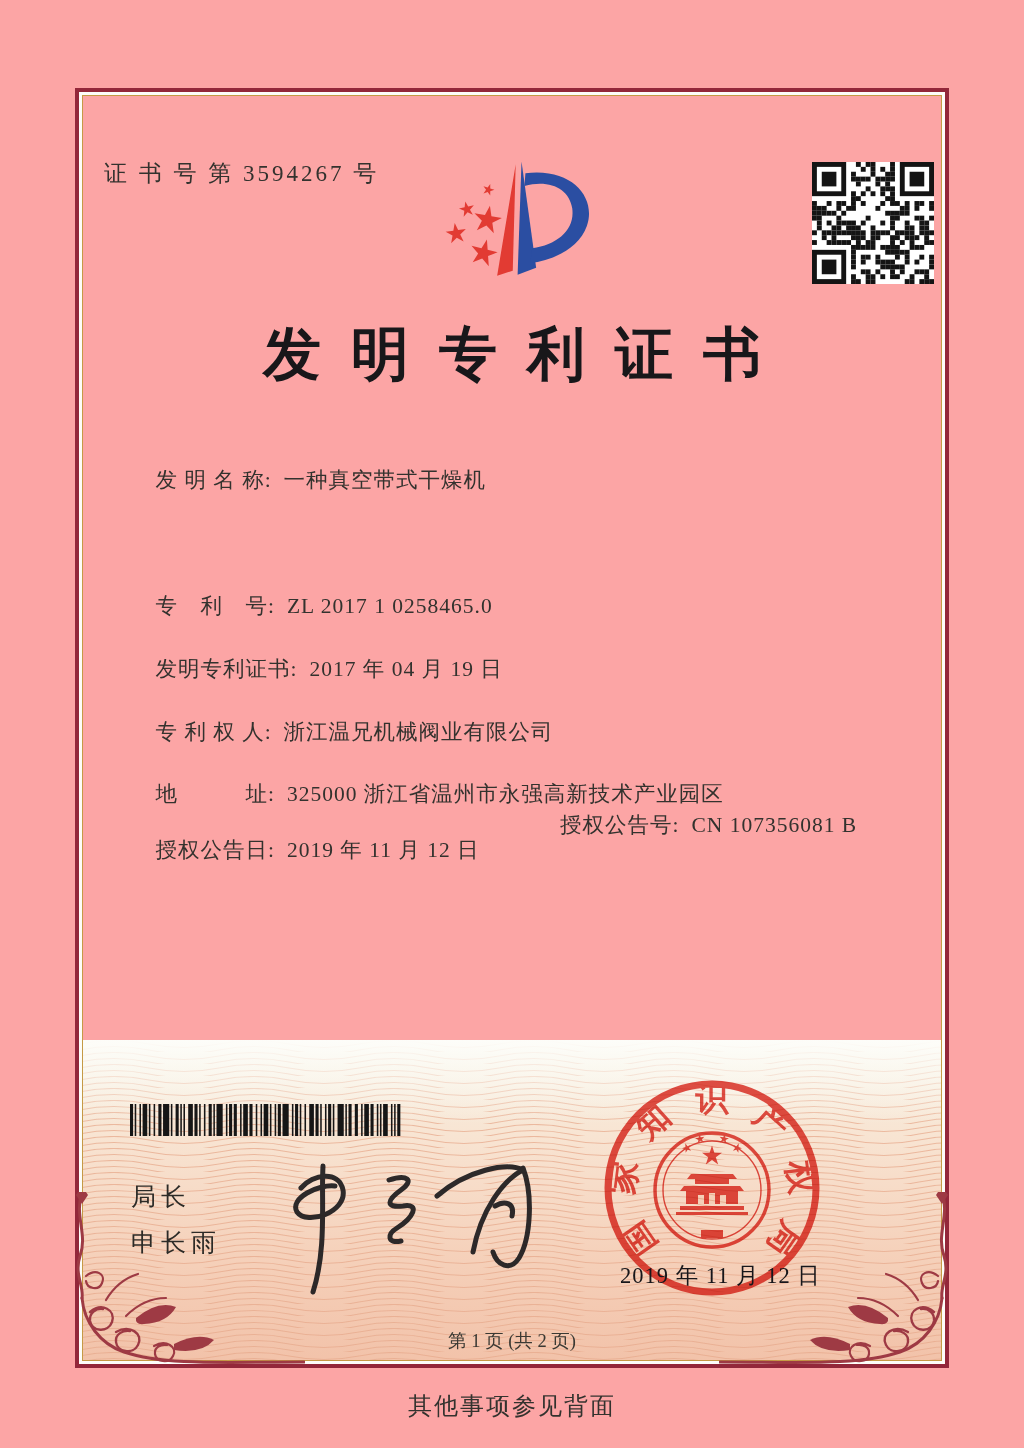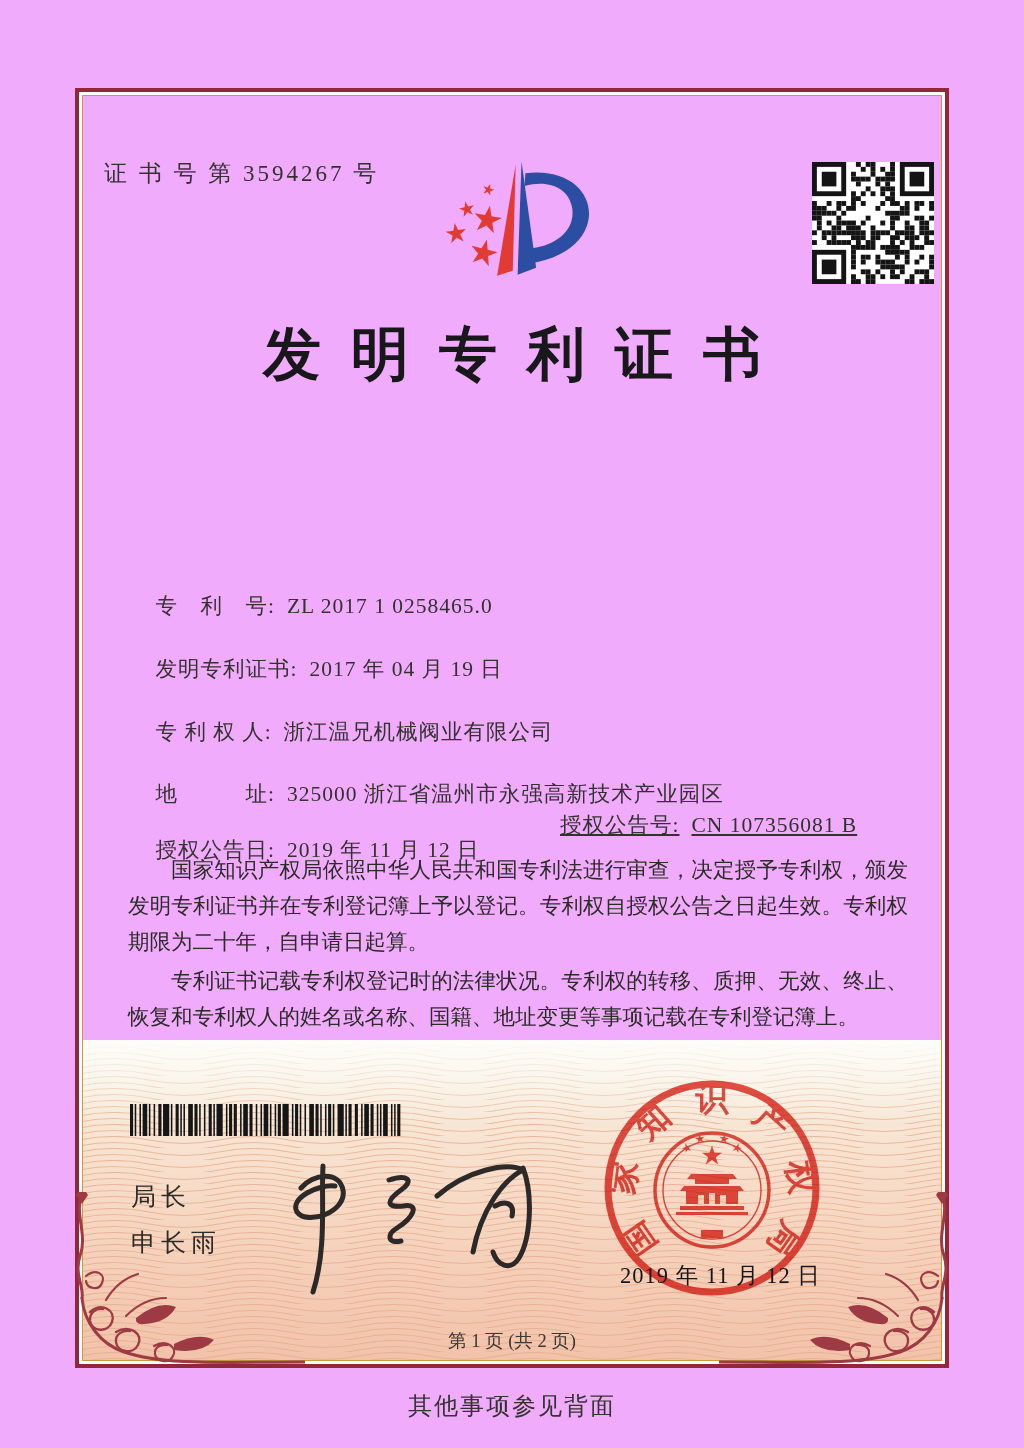--- a/index.html
+++ b/index.html
@@ -1,17 +1,17 @@
 <!DOCTYPE html>
 <html><head>
 <meta charset="utf-8">
 <style>
   html,body{margin:0;padding:0;background:#ffffff;}
   .page{
-    position:relative;width:1024px;height:1448px;background:#f0abfc;
+    position:relative;width:1024px;height:1448px;background:#fca5a5;
     overflow:hidden;font-family:"Liberation Serif","DejaVu Serif",serif;color:#2e2d29;
   }
   .frame{
     position:absolute;left:75px;top:88px;width:866px;height:1272px;
     border:4px solid #93273a;
     box-shadow: inset 0 0 0 3px #fdfdf9, inset 0 0 0 4px #c59a45;
     z-index:3;pointer-events:none;
   }
   .pink-zone{
     position:absolute;left:79px;top:1040px;width:866px;height:324px;z-index:1;
@@ -24,21 +24,21 @@
   }
   .cert-no{position:absolute;left:104px;top:158px;font-size:23px;letter-spacing:3px;color:#33322e;z-index:4;white-space:pre;}
   .logo{position:absolute;left:425px;top:146px;z-index:4;}
   .qr{position:absolute;left:812px;top:162px;z-index:4;}
   .title{
     position:absolute;left:0;right:0;top:316px;text-align:center;z-index:4;
     font-size:58px;font-weight:bold;letter-spacing:30px;padding-left:30px;color:#18171a;
   }
   .field-row{position:absolute;left:130px;font-size:21.5px;color:#33322e;z-index:4;white-space:pre;letter-spacing:1px;}
   .field-row .val{margin-left:12px;}
-  .row-2col .second{position:absolute;left:430px;top:0;white-space:pre;text-decoration:underline;}
+  .row-2col .second{position:absolute;left:430px;top:0;white-space:pre;}
   .paras{position:absolute;left:128px;top:852px;width:780px;z-index:4;
     font-size:21.5px;line-height:36px;text-align:justify;color:#2c2b27;}
   .paras p{margin:0 0 3px 0;text-indent:2em;}
   .barcode{position:absolute;left:130px;top:1104px;z-index:4;}
   .director{position:absolute;left:131px;top:1180px;z-index:4;font-size:25px;letter-spacing:5px;color:#2c2b27;}
   .director div{margin-bottom:13px;}
   .signature{position:absolute;left:255px;top:1140px;z-index:6;}
   .seal{position:absolute;left:596px;top:1072px;z-index:5;mix-blend-mode:multiply;}
   .seal-date{position:absolute;left:620px;top:1260px;z-index:6;font-size:22.5px;letter-spacing:1px;color:#17161a;white-space:pre;}
   .page-num{position:absolute;left:0;right:0;top:1328px;text-align:center;font-size:18.5px;color:#3a3933;z-index:4;white-space:pre;}
@@ -349,41 +349,40 @@
       <rect x="87.84" y="0" width="34.16" height="34.16" fill="#141414"></rect>
       <rect x="92.72" y="4.88" width="24.4" height="24.4" fill="#fff"></rect>
       <rect x="97.6" y="9.76" width="14.64" height="14.64" fill="#141414"></rect>
       <rect x="0" y="87.84" width="34.16" height="34.16" fill="#141414"></rect>
       <rect x="4.88" y="92.72" width="24.4" height="24.4" fill="#fff"></rect>
       <rect x="9.76" y="97.6" width="14.64" height="14.64" fill="#141414"></rect>
     </svg>
 
   <div class="title">发明专利证书</div>
 
+  <div class="field-row" style="top:440px">
+    <span>发 明 名 称:</span><span class="val">一种真空带式干燥机</span>
+  </div>
   <div class="field-row" style="top:566px">
     <span>专　利　号:</span><span class="val">ZL 2017 1 0258465.0</span>
   </div>
   <div class="field-row" style="top:629px">
     <span>发明专利证书:</span><span class="val">2017 年 04 月 19 日</span>
   </div>
   <div class="field-row" style="top:692px">
     <span>专 利 权 人:</span><span class="val">浙江温兄机械阀业有限公司</span>
   </div>
   <div class="field-row" style="top:754px">
     <span>地　　　址:</span><span class="val">325000 浙江省温州市永强高新技术产业园区</span>
   </div>
   <div class="field-row row-2col" style="top:810px">
     <span>授权公告日:</span><span class="val">2019 年 11 月 12 日</span>
     <span class="second"><span>授权公告号:</span><span class="val">CN 107356081 B</span></span>
   </div>
 
-  <div class="paras">
-    <p>国家知识产权局依照中华人民共和国专利法进行审查，决定授予专利权，颁发发明专利证书并在专利登记簿上予以登记。专利权自授权公告之日起生效。专利权期限为二十年，自申请日起算。</p>
-    <p>专利证书记载专利权登记时的法律状况。专利权的转移、质押、无效、终止、恢复和专利权人的姓名或名称、国籍、地址变更等事项记载在专利登记簿上。</p>
-  </div>
 
   <svg class="barcode" id="barcode" width="278" height="32">
       <rect x="0" y="0" width="3.1" height="32" fill="#161616"></rect>
       <rect x="4.7" y="0" width="1.55" height="32" fill="#161616"></rect>
       <rect x="9.45" y="0" width="1.55" height="32" fill="#161616"></rect>
       <rect x="12.6" y="0" width="4.65" height="32" fill="#161616"></rect>
       <rect x="18.85" y="0" width="1.55" height="32" fill="#161616"></rect>
       <rect x="23.6" y="0" width="1.55" height="32" fill="#161616"></rect>
       <rect x="28.35" y="0" width="3.1" height="32" fill="#161616"></rect>
       <rect x="33.050000000000004" y="0" width="6.2" height="32" fill="#161616"></rect>

